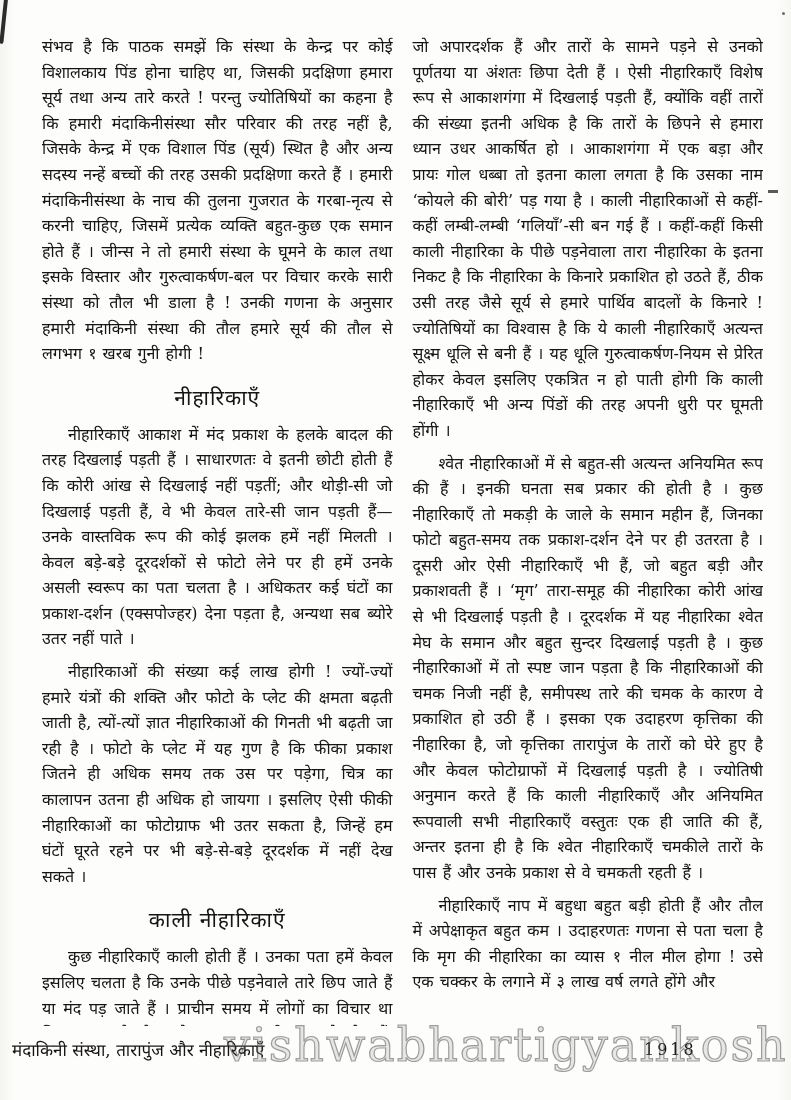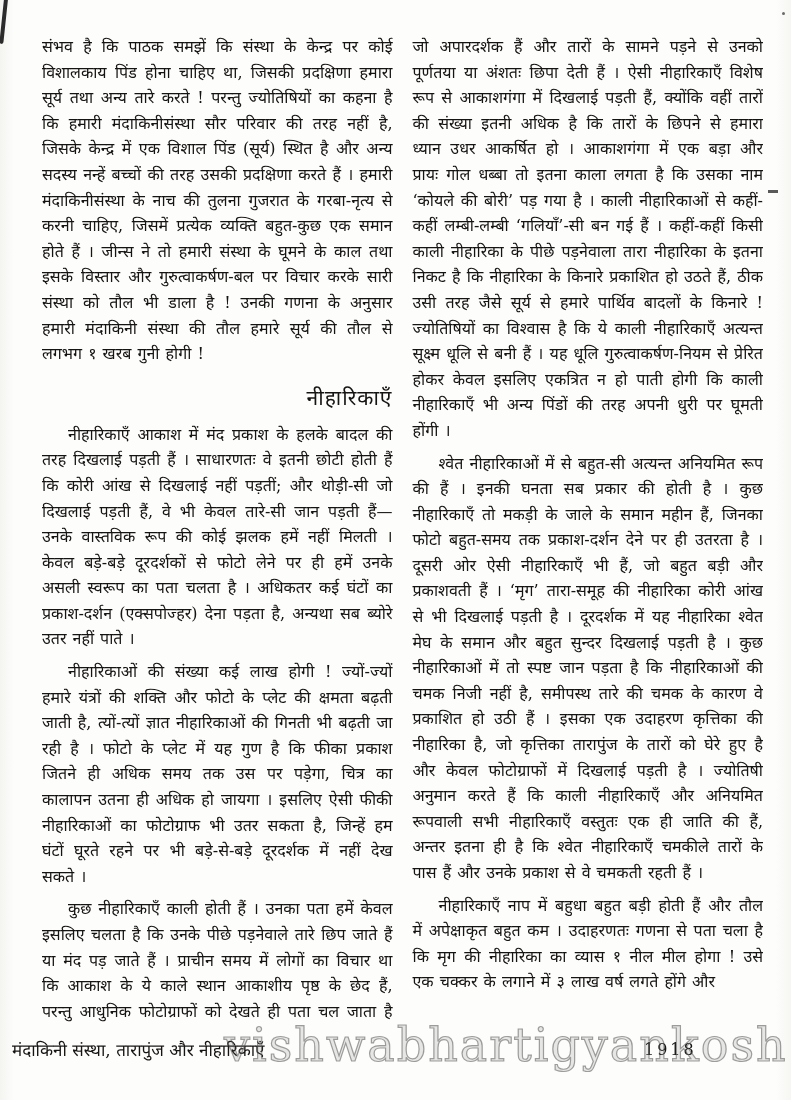--- a/index.html
+++ b/index.html
@@ -35,21 +35,21 @@
     font-size: 16px;
     line-height: 1.6;
     text-align: justify;
     margin: 0 0 7px 0;
     word-spacing: 1px;
   }
   .para.indent { text-indent: 26px; }
   .col-heading {
     font-size: 21px;
     font-weight: normal;
-    text-align: right;
+    text-align: center;
     margin: 16px 0 11px 0;
     letter-spacing: 1px;
   }
   .footer-title {
     position: absolute;
     left: 12px;
     top: 1038px;
     font-size: 17px;
     white-space: nowrap;
   }
@@ -112,20 +112,21 @@
 
     <div class="column">
       <p class="para">संभव है कि पाठक समझें कि संस्था के केन्द्र पर कोई विशालकाय पिंड होना चाहिए था, जिसकी प्रदक्षिणा हमारा सूर्य तथा अन्य तारे करते ! परन्तु ज्योतिषियों का कहना है कि हमारी मंदाकिनीसंस्था सौर परिवार की तरह नहीं है, जिसके केन्द्र में एक विशाल पिंड (सूर्य) स्थित है और अन्य सदस्य नन्हें बच्चों की तरह उसकी प्रदक्षिणा करते हैं । हमारी मंदाकिनीसंस्था के नाच की तुलना गुजरात के गरबा-नृत्य से करनी चाहिए, जिसमें प्रत्येक व्यक्ति बहुत-कुछ एक समान होते हैं । जीन्स ने तो हमारी संस्था के घूमने के काल तथा इसके विस्तार और गुरुत्वाकर्षण-बल पर विचार करके सारी संस्था को तौल भी डाला है ! उनकी गणना के अनुसार हमारी मंदाकिनी संस्था की तौल हमारे सूर्य की तौल से लगभग १ खरब गुनी होगी !</p>
 
       <h2 class="col-heading">नीहारिकाएँ</h2>
 
       <p class="para indent">नीहारिकाएँ आकाश में मंद प्रकाश के हलके बादल की तरह दिखलाई पड़ती हैं । साधारणतः वे इतनी छोटी होती हैं कि कोरी आंख से दिखलाई नहीं पड़तीं; और थोड़ी-सी जो दिखलाई पड़ती हैं, वे भी केवल तारे-सी जान पड़ती हैं—उनके वास्तविक रूप की कोई झलक हमें नहीं मिलती । केवल बड़े-बड़े दूरदर्शकों से फोटो लेने पर ही हमें उनके असली स्वरूप का पता चलता है । अधिकतर कई घंटों का प्रकाश-दर्शन (एक्सपोज्हर) देना पड़ता है, अन्यथा सब ब्योरे उतर नहीं पाते ।</p>
 
       <p class="para indent">नीहारिकाओं की संख्या कई लाख होगी ! ज्यों-ज्यों हमारे यंत्रों की शक्ति और फोटो के प्लेट की क्षमता बढ़ती जाती है, त्यों-त्यों ज्ञात नीहारिकाओं की गिनती भी बढ़ती जा रही है । फोटो के प्लेट में यह गुण है कि फीका प्रकाश जितने ही अधिक समय तक उस पर पड़ेगा, चित्र का कालापन उतना ही अधिक हो जायगा । इसलिए ऐसी फीकी नीहारिकाओं का फोटोग्राफ भी उतर सकता है, जिन्हें हम घंटों घूरते रहने पर भी बड़े-से-बड़े दूरदर्शक में नहीं देख सकते ।</p>
 
+      <h2 class="col-heading">काली नीहारिकाएँ</h2>
 
       <p class="para indent">कुछ नीहारिकाएँ काली होती हैं । उनका पता हमें केवल इसलिए चलता है कि उनके पीछे पड़नेवाले तारे छिप जाते हैं या मंद पड़ जाते हैं । प्राचीन समय में लोगों का विचार था कि आकाश के ये काले स्थान आकाशीय पृष्ठ के छेद हैं, परन्तु आधुनिक फोटोग्राफों को देखते ही पता चल जाता है कि काली नीहारिकाएँ अवश्य काले बादलों की तरह हैं,</p>
     </div>
 
     <div class="column">
       <p class="para">जो अपारदर्शक हैं और तारों के सामने पड़ने से उनको पूर्णतया या अंशतः छिपा देती हैं । ऐसी नीहारिकाएँ विशेष रूप से आकाशगंगा में दिखलाई पड़ती हैं, क्योंकि वहीं तारों की संख्या इतनी अधिक है कि तारों के छिपने से हमारा ध्यान उधर आकर्षित हो । आकाशगंगा में एक बड़ा और प्रायः गोल धब्बा तो इतना काला लगता है कि उसका नाम ‘कोयले की बोरी’ पड़ गया है । काली नीहारिकाओं से कहीं-कहीं लम्बी-लम्बी ‘गलियाँ’-सी बन गई हैं । कहीं-कहीं किसी काली नीहारिका के पीछे पड़नेवाला तारा नीहारिका के इतना निकट है कि नीहारिका के किनारे प्रकाशित हो उठते हैं, ठीक उसी तरह जैसे सूर्य से हमारे पार्थिव बादलों के किनारे ! ज्योतिषियों का विश्वास है कि ये काली नीहारिकाएँ अत्यन्त सूक्ष्म धूलि से बनी हैं । यह धूलि गुरुत्वाकर्षण-नियम से प्रेरित होकर केवल इसलिए एकत्रित न हो पाती होगी कि काली नीहारिकाएँ भी अन्य पिंडों की तरह अपनी धुरी पर घूमती होंगी ।</p>
 
 
       <p class="para indent">श्वेत नीहारिकाओं में से बहुत-सी अत्यन्त अनियमित रूप की हैं । इनकी घनता सब प्रकार की होती है । कुछ नीहारिकाएँ तो मकड़ी के जाले के समान महीन हैं, जिनका फोटो बहुत-समय तक प्रकाश-दर्शन देने पर ही उतरता है । दूसरी ओर ऐसी नीहारिकाएँ भी हैं, जो बहुत बड़ी और प्रकाशवती हैं । ‘मृग’ तारा-समूह की नीहारिका कोरी आंख से भी दिखलाई पड़ती है । दूरदर्शक में यह नीहारिका श्वेत मेघ के समान और बहुत सुन्दर दिखलाई पड़ती है । कुछ नीहारिकाओं में तो स्पष्ट जान पड़ता है कि नीहारिकाओं की चमक निजी नहीं है, समीपस्थ तारे की चमक के कारण वे प्रकाशित हो उठी हैं । इसका एक उदाहरण कृत्तिका की नीहारिका है, जो कृत्तिका तारापुंज के तारों को घेरे हुए है और केवल फोटोग्राफों में दिखलाई पड़ती है । ज्योतिषी अनुमान करते हैं कि काली नीहारिकाएँ और अनियमित रूपवाली सभी नीहारिकाएँ वस्तुतः एक ही जाति की हैं, अन्तर इतना ही है कि श्वेत नीहारिकाएँ चमकीले तारों के पास हैं और उनके प्रकाश से वे चमकती रहती हैं ।</p>
 

